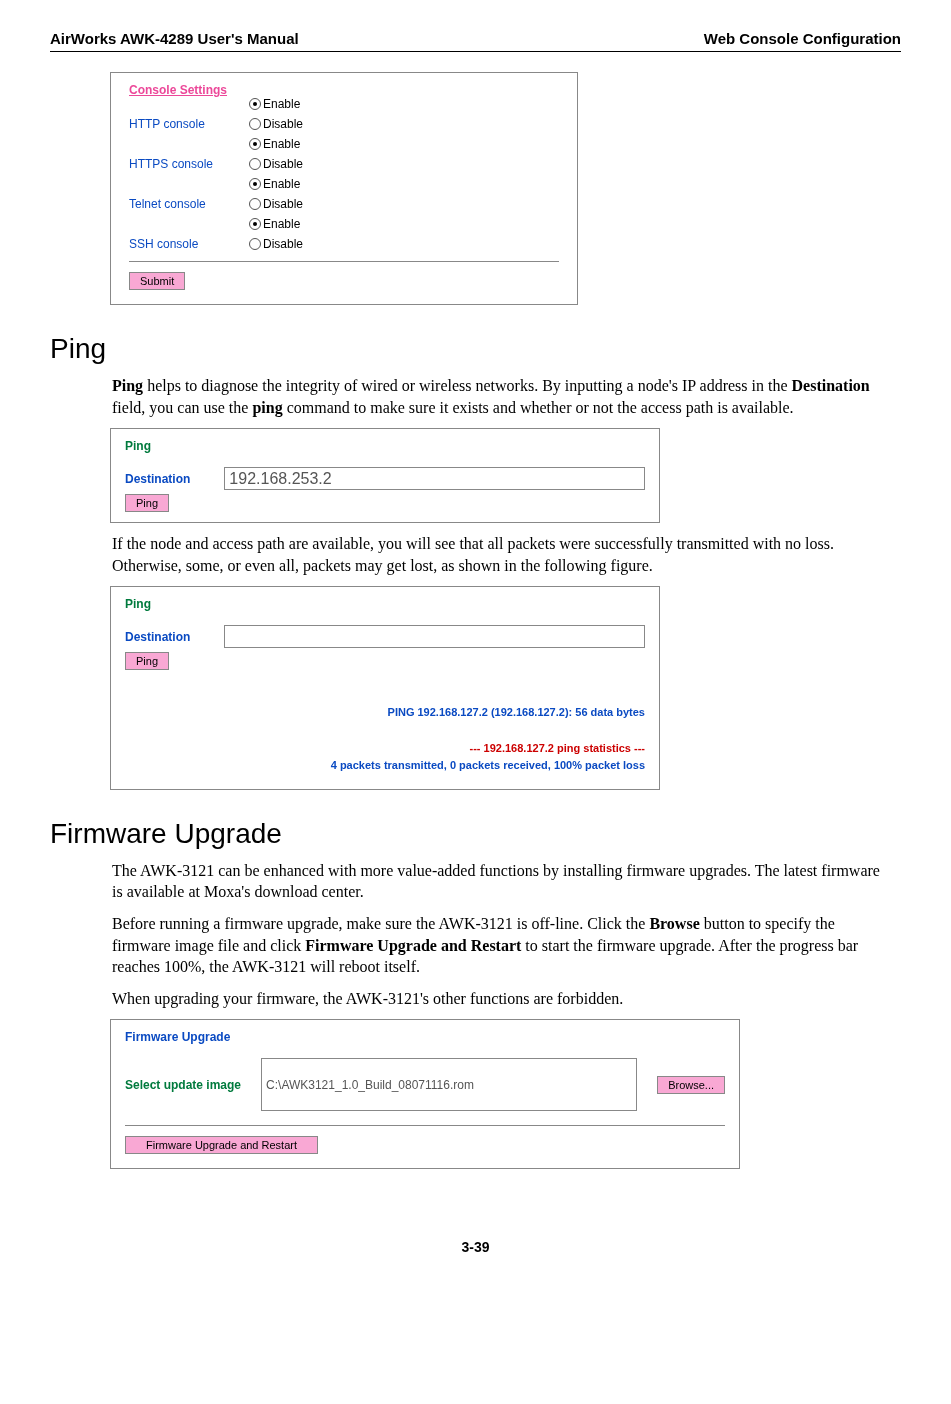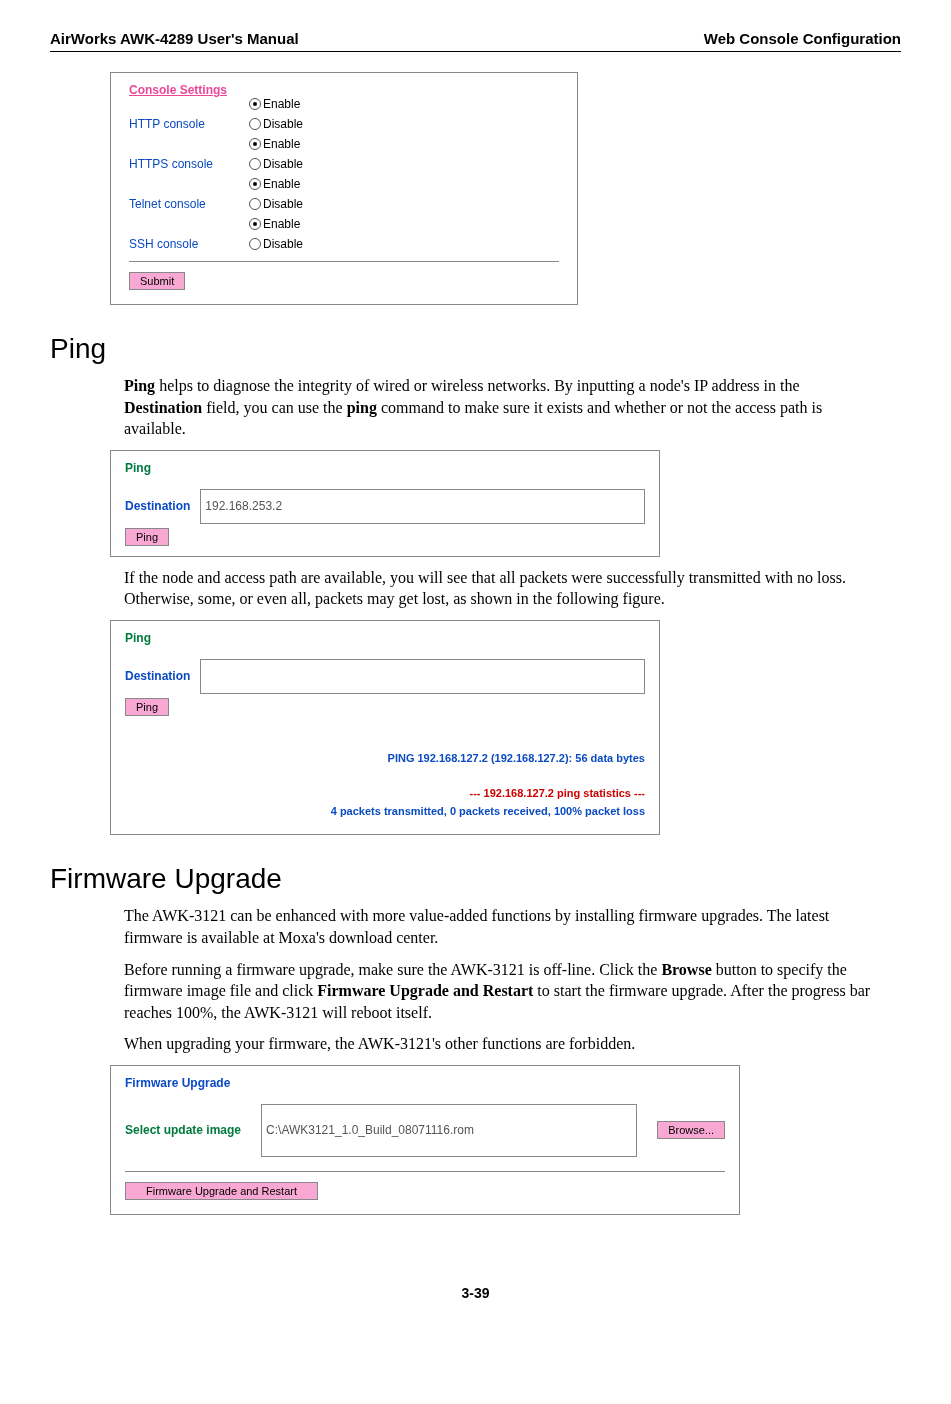--- a/index.html
+++ b/index.html
@@ -96,21 +96,21 @@
     font-weight: normal;
     font-size: 28px;
     margin: 28px 0 6px 0;
   }
   .body-text {
     margin-left: 60px;
     margin-right: 10px;
     line-height: 1.35;
   }
   .body-text p {
-    margin: 10px 14px;
+    margin: 10px 2px;
   }
   .ping-box {
     width: 520px;
     padding: 10px 14px;
   }
   .ping-title {
     color: #007a3d;
     font-weight: bold;
     margin-bottom: 14px;
   }
@@ -119,25 +119,26 @@
     align-items: center;
     gap: 10px;
   }
   .ping-label {
     color: #0a4ac2;
     font-weight: bold;
   }
   .ping-input {
     flex: 1;
     font-family: Verdana, Arial, sans-serif;
-    font-size: 12px;
-    padding: 8px 4px;
+    font-size: 16px;
+    padding: 2px 4px;
     border: 1px solid #888;
     height: 17px;
     color: #555;
+    margin-left: 24px;
   }
   .ping-btn {
     margin-top: 4px;
   }
   .ping-result-box {
     width: 520px;
     padding: 10px 14px 14px 14px;
   }
   .ping-result {
     color: #0a4ac2;

